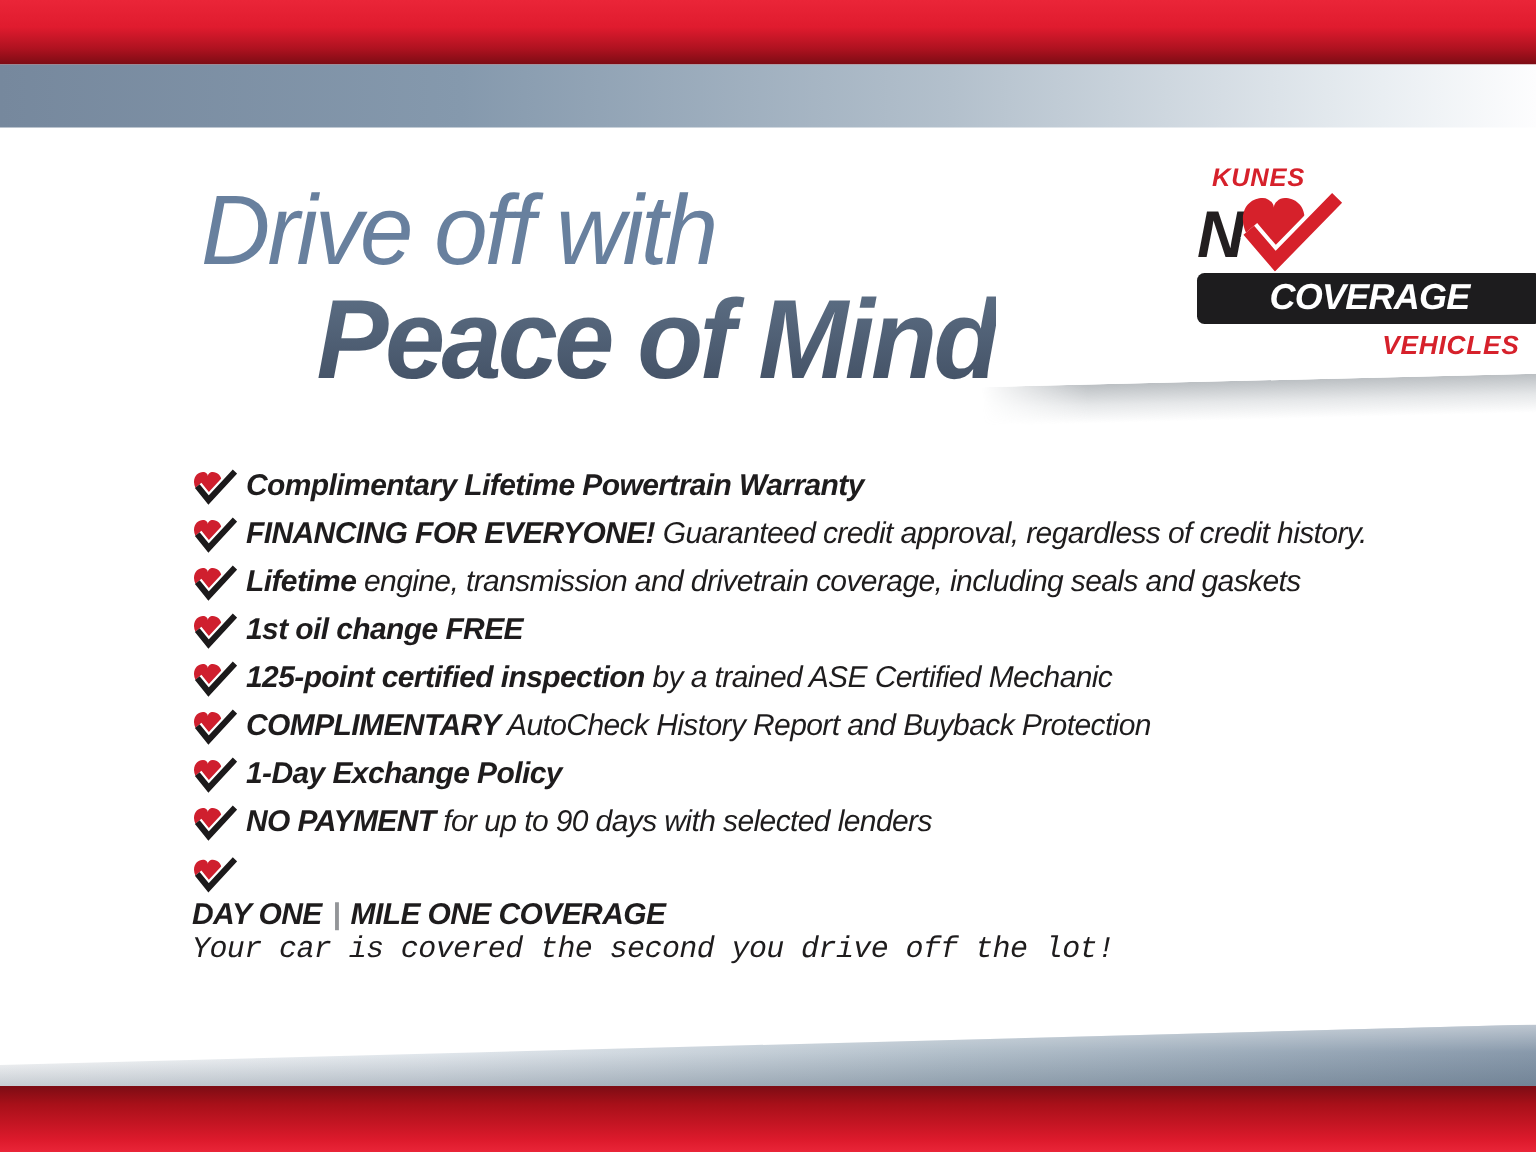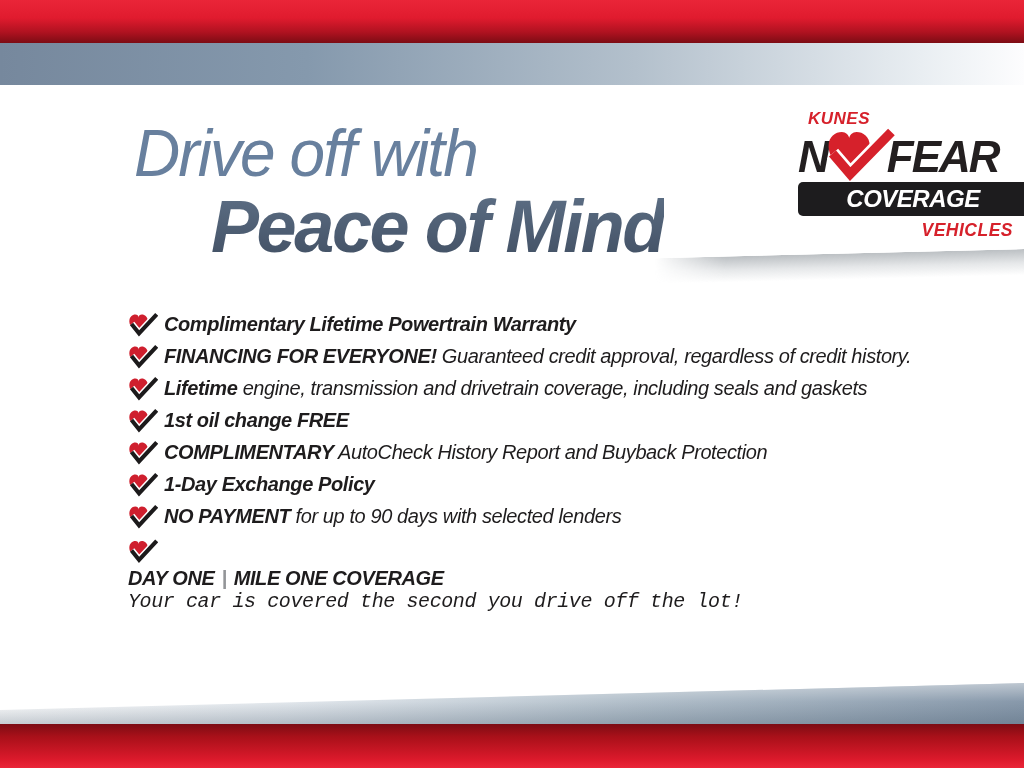--- a/index.html
+++ b/index.html
@@ -122,21 +122,20 @@
 
   <div class="logo">
     <div class="logo-kunes">KUNES</div>
     <div class="logo-main">
       <span>N</span>
       <svg class="heart-mark" viewBox="0 0 70 54">
         <path d="M24 50 C17 41 3 32 3 18.5 C3 8.5 10 4 16.5 4 C20.5 4 24 7.5 24 10.5 C24 7.5 27.5 4 31.5 4 C38 4 45 8.5 45 18.5 C45 32 31 41 24 50 Z" fill="#d6212b"></path>
         <polyline points="7,26 25,47 67,4" fill="none" stroke="#ffffff" stroke-width="15"></polyline>
         <polyline points="7,26 25,47 67,4" fill="none" stroke="#d6212b" stroke-width="9.5"></polyline>
       </svg>
-      <span>FEAR</span>
     </div>
     <div class="logo-banner">COVERAGE CERTIFIED</div>
     <div class="logo-vehicles">VEHICLES</div>
   </div>
 
   <div class="benefits">
 
     <div class="benefit-row">
       <svg class="benefit-icon" viewBox="0 0 34 28">
         <path d="M12 26 C8.5 21.5 1.5 17 1.5 10.5 C1.5 5.5 5 2.8 8.3 2.8 C10.4 2.8 12 4.3 12 6 C12 4.3 13.6 2.8 15.7 2.8 C19 2.8 22.5 5.5 22.5 10.5 C22.5 17 15.5 21.5 12 26 Z" fill="#cf1f2e"></path>
@@ -166,20 +165,28 @@
 
     <div class="benefit-row">
       <svg class="benefit-icon" viewBox="0 0 34 28">
         <path d="M12 26 C8.5 21.5 1.5 17 1.5 10.5 C1.5 5.5 5 2.8 8.3 2.8 C10.4 2.8 12 4.3 12 6 C12 4.3 13.6 2.8 15.7 2.8 C19 2.8 22.5 5.5 22.5 10.5 C22.5 17 15.5 21.5 12 26 Z" fill="#cf1f2e"></path>
         <polyline points="4,13.5 12.5,24 32.5,2.5" fill="none" stroke="#ffffff" stroke-width="8"></polyline>
         <polyline points="4,13.5 12.5,24 32.5,2.5" fill="none" stroke="#1c1a1b" stroke-width="4.6"></polyline>
       </svg>
       <div class="benefit-text"><span class="b">1st oil change FREE</span><span></span></div>
     </div>
 
+    <div class="benefit-row">
+      <svg class="benefit-icon" viewBox="0 0 34 28">
+        <path d="M12 26 C8.5 21.5 1.5 17 1.5 10.5 C1.5 5.5 5 2.8 8.3 2.8 C10.4 2.8 12 4.3 12 6 C12 4.3 13.6 2.8 15.7 2.8 C19 2.8 22.5 5.5 22.5 10.5 C22.5 17 15.5 21.5 12 26 Z" fill="#cf1f2e"></path>
+        <polyline points="4,13.5 12.5,24 32.5,2.5" fill="none" stroke="#ffffff" stroke-width="8"></polyline>
+        <polyline points="4,13.5 12.5,24 32.5,2.5" fill="none" stroke="#1c1a1b" stroke-width="4.6"></polyline>
+      </svg>
+      <div class="benefit-text"><span class="b">125-point certified inspection</span><span> by a trained ASE Certified Mechanic</span></div>
+    </div>
 
     <div class="benefit-row">
       <svg class="benefit-icon" viewBox="0 0 34 28">
         <path d="M12 26 C8.5 21.5 1.5 17 1.5 10.5 C1.5 5.5 5 2.8 8.3 2.8 C10.4 2.8 12 4.3 12 6 C12 4.3 13.6 2.8 15.7 2.8 C19 2.8 22.5 5.5 22.5 10.5 C22.5 17 15.5 21.5 12 26 Z" fill="#cf1f2e"></path>
         <polyline points="4,13.5 12.5,24 32.5,2.5" fill="none" stroke="#ffffff" stroke-width="8"></polyline>
         <polyline points="4,13.5 12.5,24 32.5,2.5" fill="none" stroke="#1c1a1b" stroke-width="4.6"></polyline>
       </svg>
       <div class="benefit-text"><span class="b">COMPLIMENTARY</span><span> AutoCheck History Report and Buyback Protection</span></div>
     </div>
 

